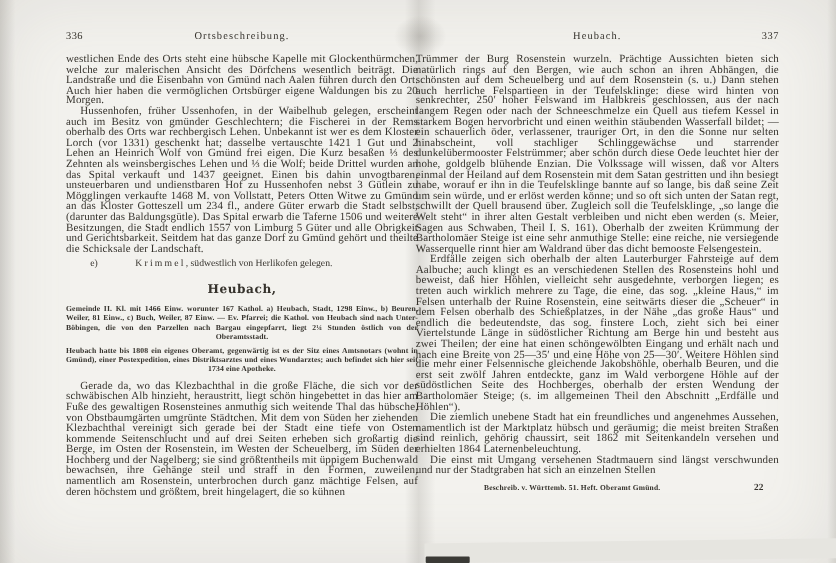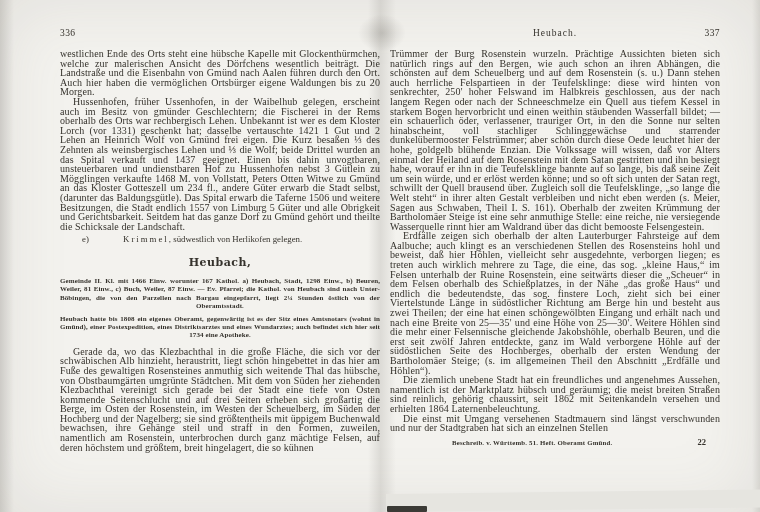--- a/index.html
+++ b/index.html
@@ -20,21 +20,21 @@
   .gutter-top{position:absolute;left:358px;top:14px;width:48px;height:38px;
     background:radial-gradient(ellipse at center,rgba(125,122,115,0.30),rgba(125,122,115,0.0) 70%);}
   .corner-shade{position:absolute;left:386px;top:494px;right:0;bottom:0;
     background:#e6e5e0;transform:skewY(-0.7deg);transform-origin:left top;}
   .scan-mark{position:absolute;left:387px;top:506px;width:40px;height:6px;
     background:#3b3a36;border-radius:1px;}
 
   
   .page{position:absolute;top:0;}
   .page-left{left:60px;width:320px;}
-  .page-right{left:390px;width:330px;}
+  .page-right{left:378px;width:330px;}
 
   .pg-header{display:flex;align-items:center;margin-top:28px;margin-bottom:11px;
     font-size:9.5px;letter-spacing:0.4px;}
   .pg-header .num{width:42px;}
   .pg-header .num.right{text-align:right;}
   .pg-header .title{flex:1;text-align:center;letter-spacing:1px;}
   .pg-header .spacer{width:42px;}
 
   p{margin:0;}
   .body{font-size:10px;line-height:9.6px;text-align:justify;letter-spacing:0.1px;}
@@ -64,20 +64,21 @@
   <div class="edge-left"></div>
   <div class="edge-right"></div>
   <div class="gutter"></div>
   <div class="gutter-top"></div>
   <div class="corner-shade"></div>
   <div class="scan-mark"></div>
 
   <div class="page page-left">
     <div class="pg-header">
       <span class="num">336</span>
+      <span class="title">Ortsbeschreibung.</span>
       <span class="spacer"></span>
     </div>
 
     <p class="body">westlichen Ende des Orts steht eine hübsche Kapelle mit Glockenthürmchen, welche zur malerischen Ansicht des Dörfchens wesentlich beiträgt. Die Landstraße und die Eisenbahn von Gmünd nach Aalen führen durch den Ort. Auch hier haben die vermöglichen Ortsbürger eigene Waldungen bis zu 20 Morgen.</p>
     <p class="body ind">Hussenhofen, früher Ussenhofen, in der Waibelhub gelegen, erscheint auch im Besitz von gmünder Geschlechtern; die Fischerei in der Rems oberhalb des Orts war rechbergisch Lehen. Unbekannt ist wer es dem Kloster Lorch (vor 1331) geschenkt hat; dasselbe vertauschte 1421 1 Gut und 2 Lehen an Heinrich Wolf von Gmünd frei eigen. Die Kurz besaßen ⅓ des Zehnten als weinsbergisches Lehen und ⅓ die Wolf; beide Drittel wurden an das Spital verkauft und 1437 geeignet. Einen bis dahin unvogtbaren, unsteuerbaren und undienstbaren Hof zu Hussenhofen nebst 3 Gütlein zu Mögglingen verkaufte 1468 M. von Vollstatt, Peters Otten Witwe zu Gmünd an das Kloster Gotteszell um 234 fl., andere Güter erwarb die Stadt selbst, (darunter das Baldungsgütle). Das Spital erwarb die Taferne 1506 und weitere Besitzungen, die Stadt endlich 1557 von Limburg 5 Güter und alle Obrigkeit und Gerichtsbarkeit. Seitdem hat das ganze Dorf zu Gmünd gehört und theilte die Schicksale der Landschaft.</p>
 
     <p class="krimmel"><span>e) </span><span class="sperr">Krimmel</span><span>, südwestlich von Herlikofen gelegen.</span></p>
 
     <h2 class="heading">Heubach,</h2>
 

